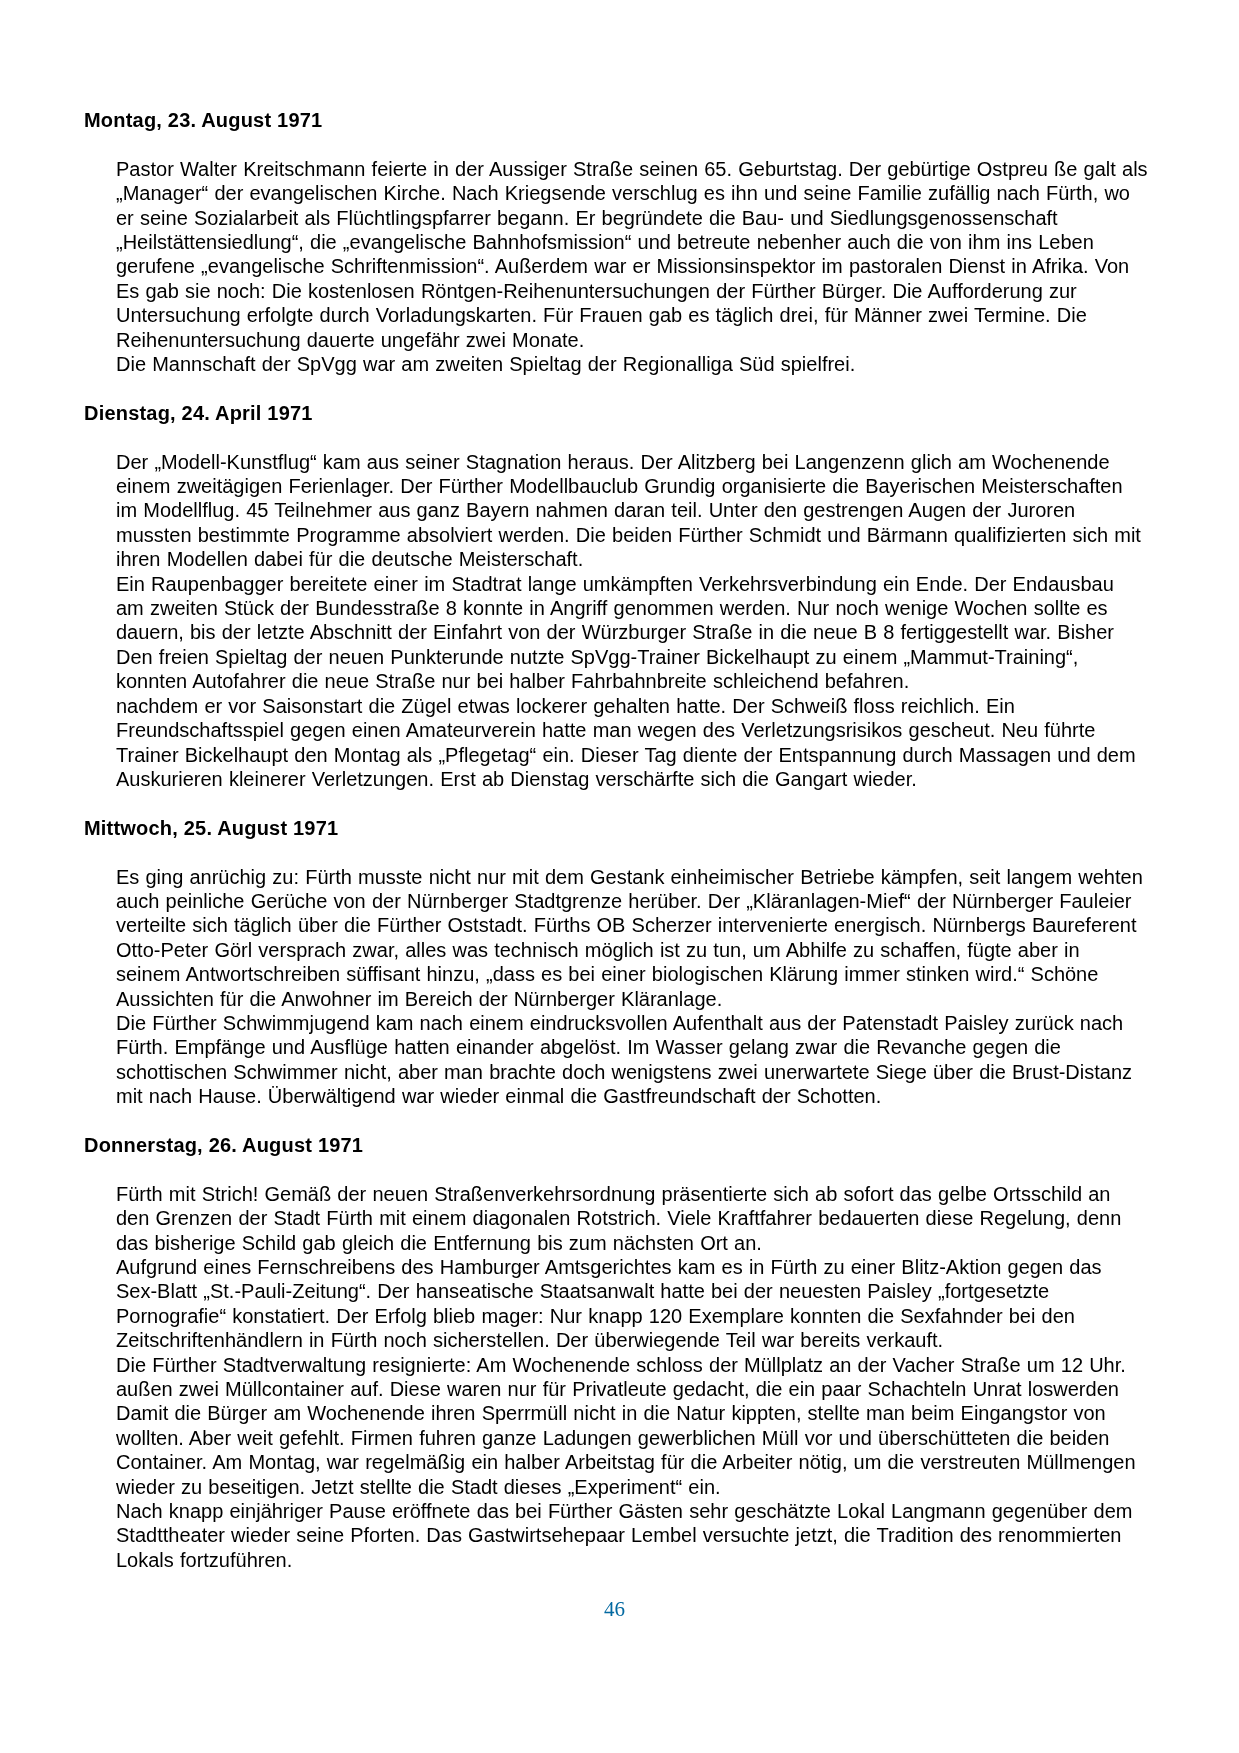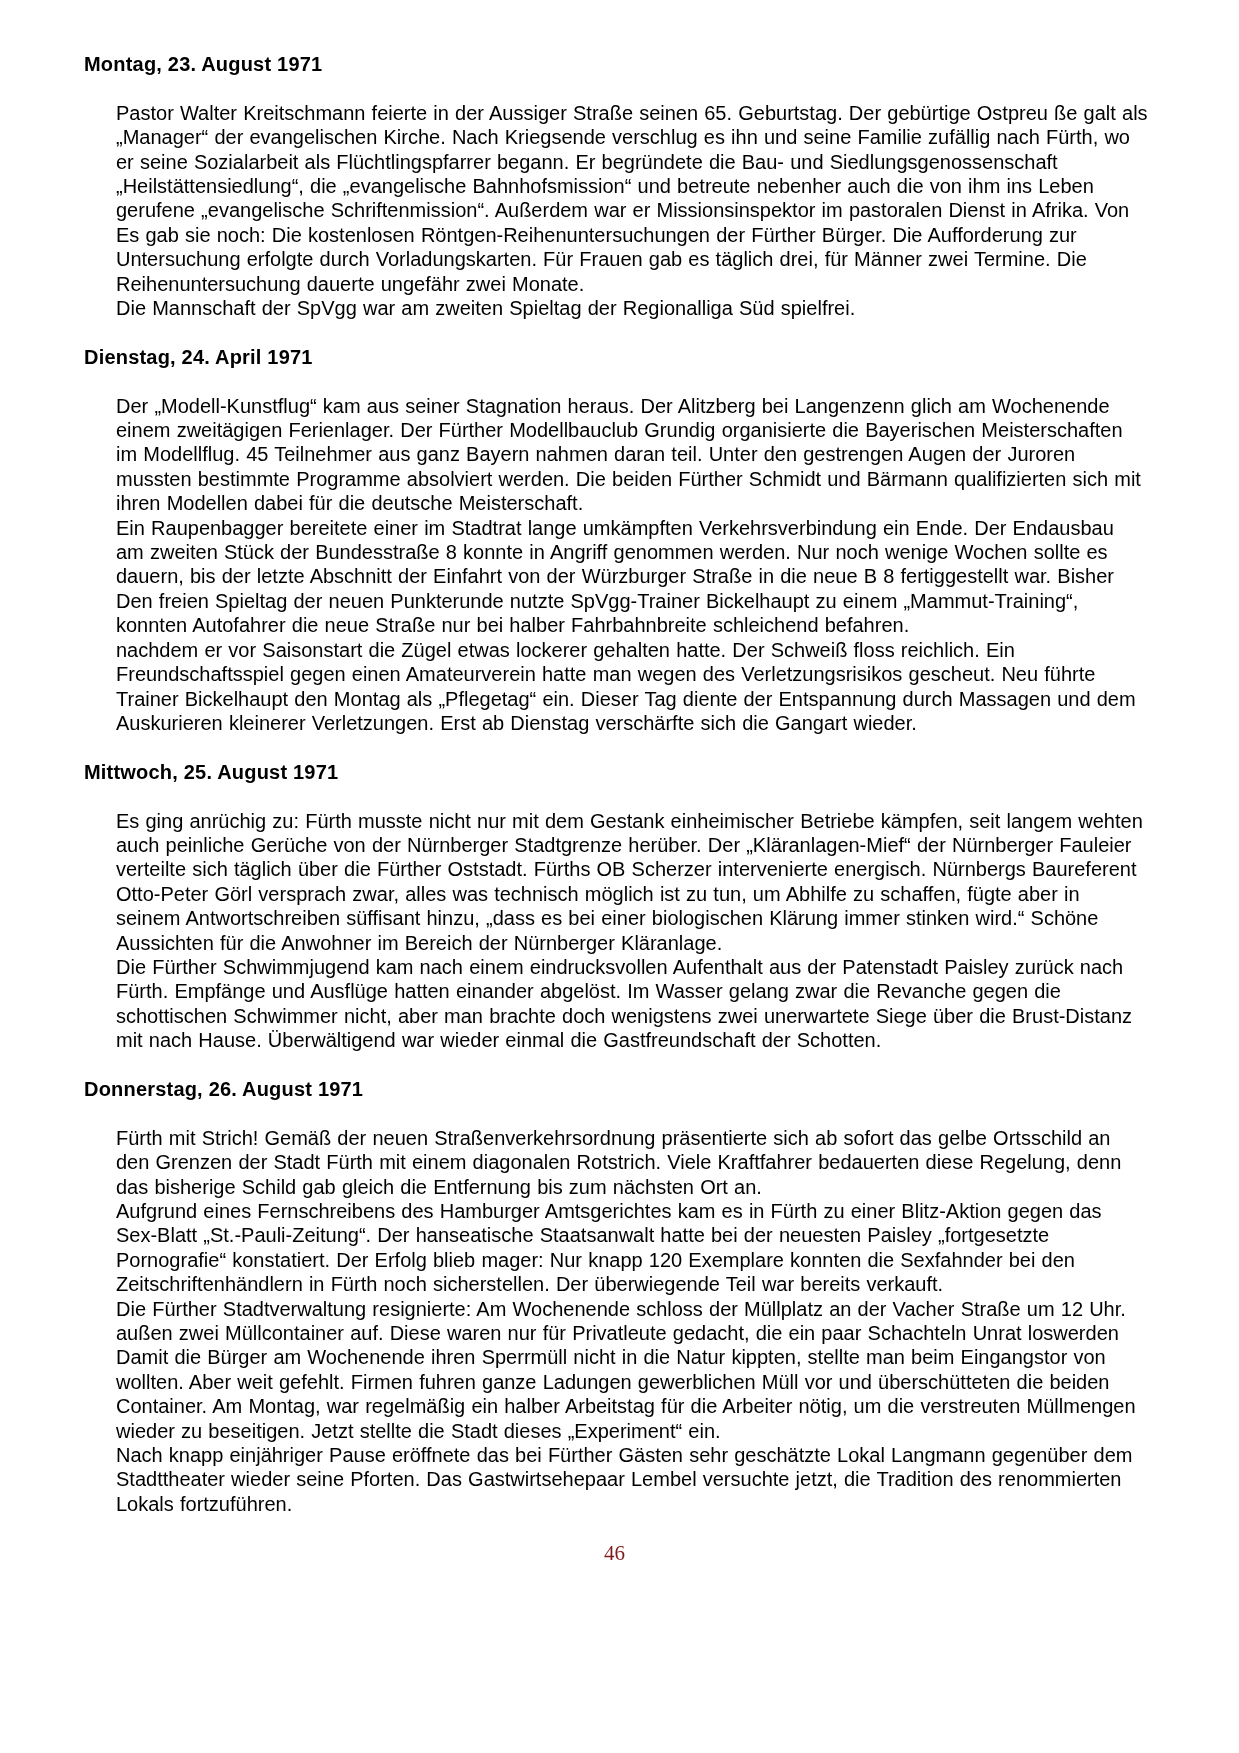--- a/index.html
+++ b/index.html
@@ -11,21 +11,21 @@
     position: relative;
     width: 1223px;
     height: 1753px;
     background: #ffffff;
     overflow: hidden;
     font-family: "Liberation Sans", sans-serif;
     font-size: 20px;
     line-height: 24.4px;
     color: #000000;
     box-sizing: border-box;
-    padding: 52px 78px 0 84px;
+    padding: 108px 78px 0 84px;
   }
   section.chronicle-section {
     margin: 0 0 24.4px 0;
   }
   h2.sec-heading {
     font-size: 20px;
     font-weight: bold;
     margin: 0 0 24.4px 0;
     line-height: 24.4px;
     white-space: nowrap;
@@ -35,21 +35,21 @@
     white-space: nowrap;
     word-spacing: 0.6px;
     margin-left: 32px;
   }
   footer.page-footer {
     margin-top: 14px;
     text-align: center;
     font-family: "Liberation Serif", serif;
     font-size: 21px;
     line-height: 24px;
-    color: #7f1d1d;
+    color: #0369a1;
   }
 </style>
 </head>
 <body>
 
 <div class="page">
   <div id="sections">
       <section class="chronicle-section">
         <h2 class="sec-heading">Montag, 23. August 1971</h2>
         <div class="sec-body">

